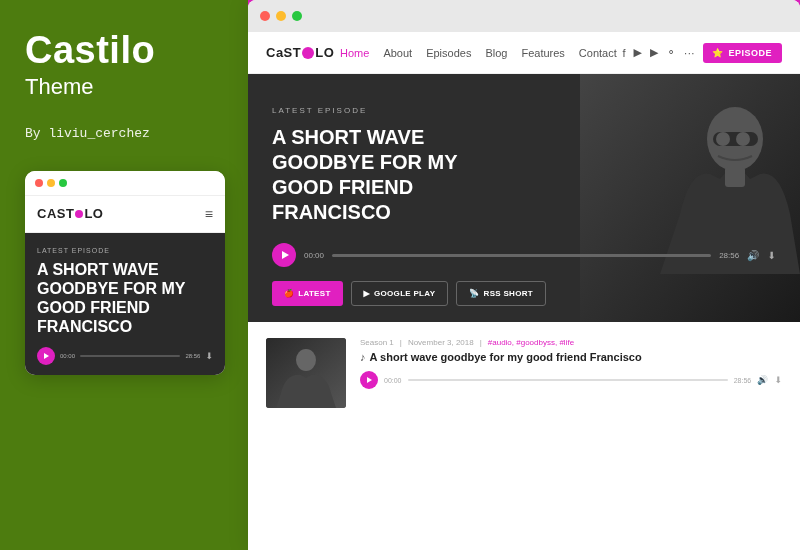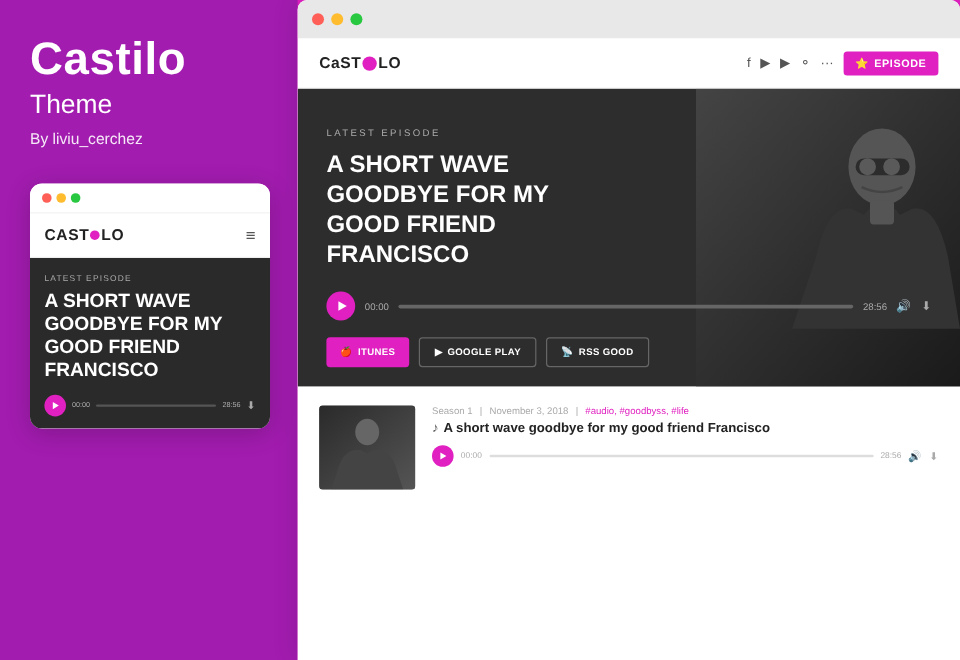--- a/index.html
+++ b/index.html
@@ -10,21 +10,21 @@
       font-family: Arial, sans-serif;
       background: #e020c0;
     }
 
     
     .left-panel {
       position: absolute;
       left: 0; top: 0;
       width: 248px;
       height: 550px;
-      background: #a21caf;
+      background: #4d7c0f;
       display: flex;
       flex-direction: column;
       align-items: flex-start;
       padding: 30px 25px 0 25px;
     }
 
     .brand-title {
       font-size: 38px;
       font-weight: 900;
       color: #fff;
@@ -35,22 +35,23 @@
     .brand-subtitle {
       font-size: 22px;
       font-weight: 400;
       color: #fff;
       margin-top: 2px;
     }
 
     .brand-author {
       font-size: 13px;
       color: #fff;
-      margin-top: 8px;
+      margin-top: 26px;
       opacity: 0.9;
+      font-family: Liberation Mono, monospace;
     }
 
     
     .mobile-mockup {
       margin-top: 30px;
       width: 200px;
       background: #fff;
       border-radius: 10px;
       overflow: hidden;
       box-shadow: 0 4px 20px rgba(0,0,0,0.2);
@@ -554,20 +555,28 @@
     <div class="browser-dot" style="background:#febc2e"></div>
     <div class="browser-dot" style="background:#28c840"></div>
   </div>
 
   <div class="browser-content">
 
     <div class="site-nav">
       <div class="site-logo">
         CaST<span></span>LO
       </div>
+      <ul class="site-menu">
+        <li class="active">Home</li>
+        <li>About</li>
+        <li>Episodes</li>
+        <li>Blog</li>
+        <li>Features</li>
+        <li>Contact</li>
+      </ul>
       <div class="site-social">
         <span class="social-icon">f</span>
         <span class="social-icon">▶</span>
         <span class="social-icon">▶</span>
         <span class="social-icon">⚬</span>
         <span class="social-icon">···</span>
         <div class="donate-btn">
           <span>⭐</span>
           <span>EPISODE</span>
         </div>
@@ -582,29 +591,29 @@
           <div class="hero-play-btn"></div>
           <span class="hero-time">00:00</span>
           <div class="hero-progress"></div>
           <span class="hero-time">28:56</span>
           <span class="hero-volume">🔊</span>
           <span class="hero-download">⬇</span>
         </div>
         <div class="hero-buttons">
           <div class="hero-btn btn-itunes">
             <span>🍎</span>
-            <span>ITUNES</span>
+            <span>LATEST</span>
           </div>
           <div class="hero-btn btn-google">
             <span>▶</span>
             <span>GOOGLE PLAY</span>
           </div>
           <div class="hero-btn btn-rss">
             <span>📡</span>
-            <span>RSS GOOD</span>
+            <span>RSS SHORT</span>
           </div>
         </div>
       </div>
 
       <div class="hero-image">
         <svg viewBox="0 0 220 248" width="220" height="248" xmlns="http://www.w3.org/2000/svg">
 
           <defs>
             <linearGradient id="bgGrad" x1="0" y1="0" x2="1" y2="1">
               <stop offset="0%" stop-color="#444"></stop>

